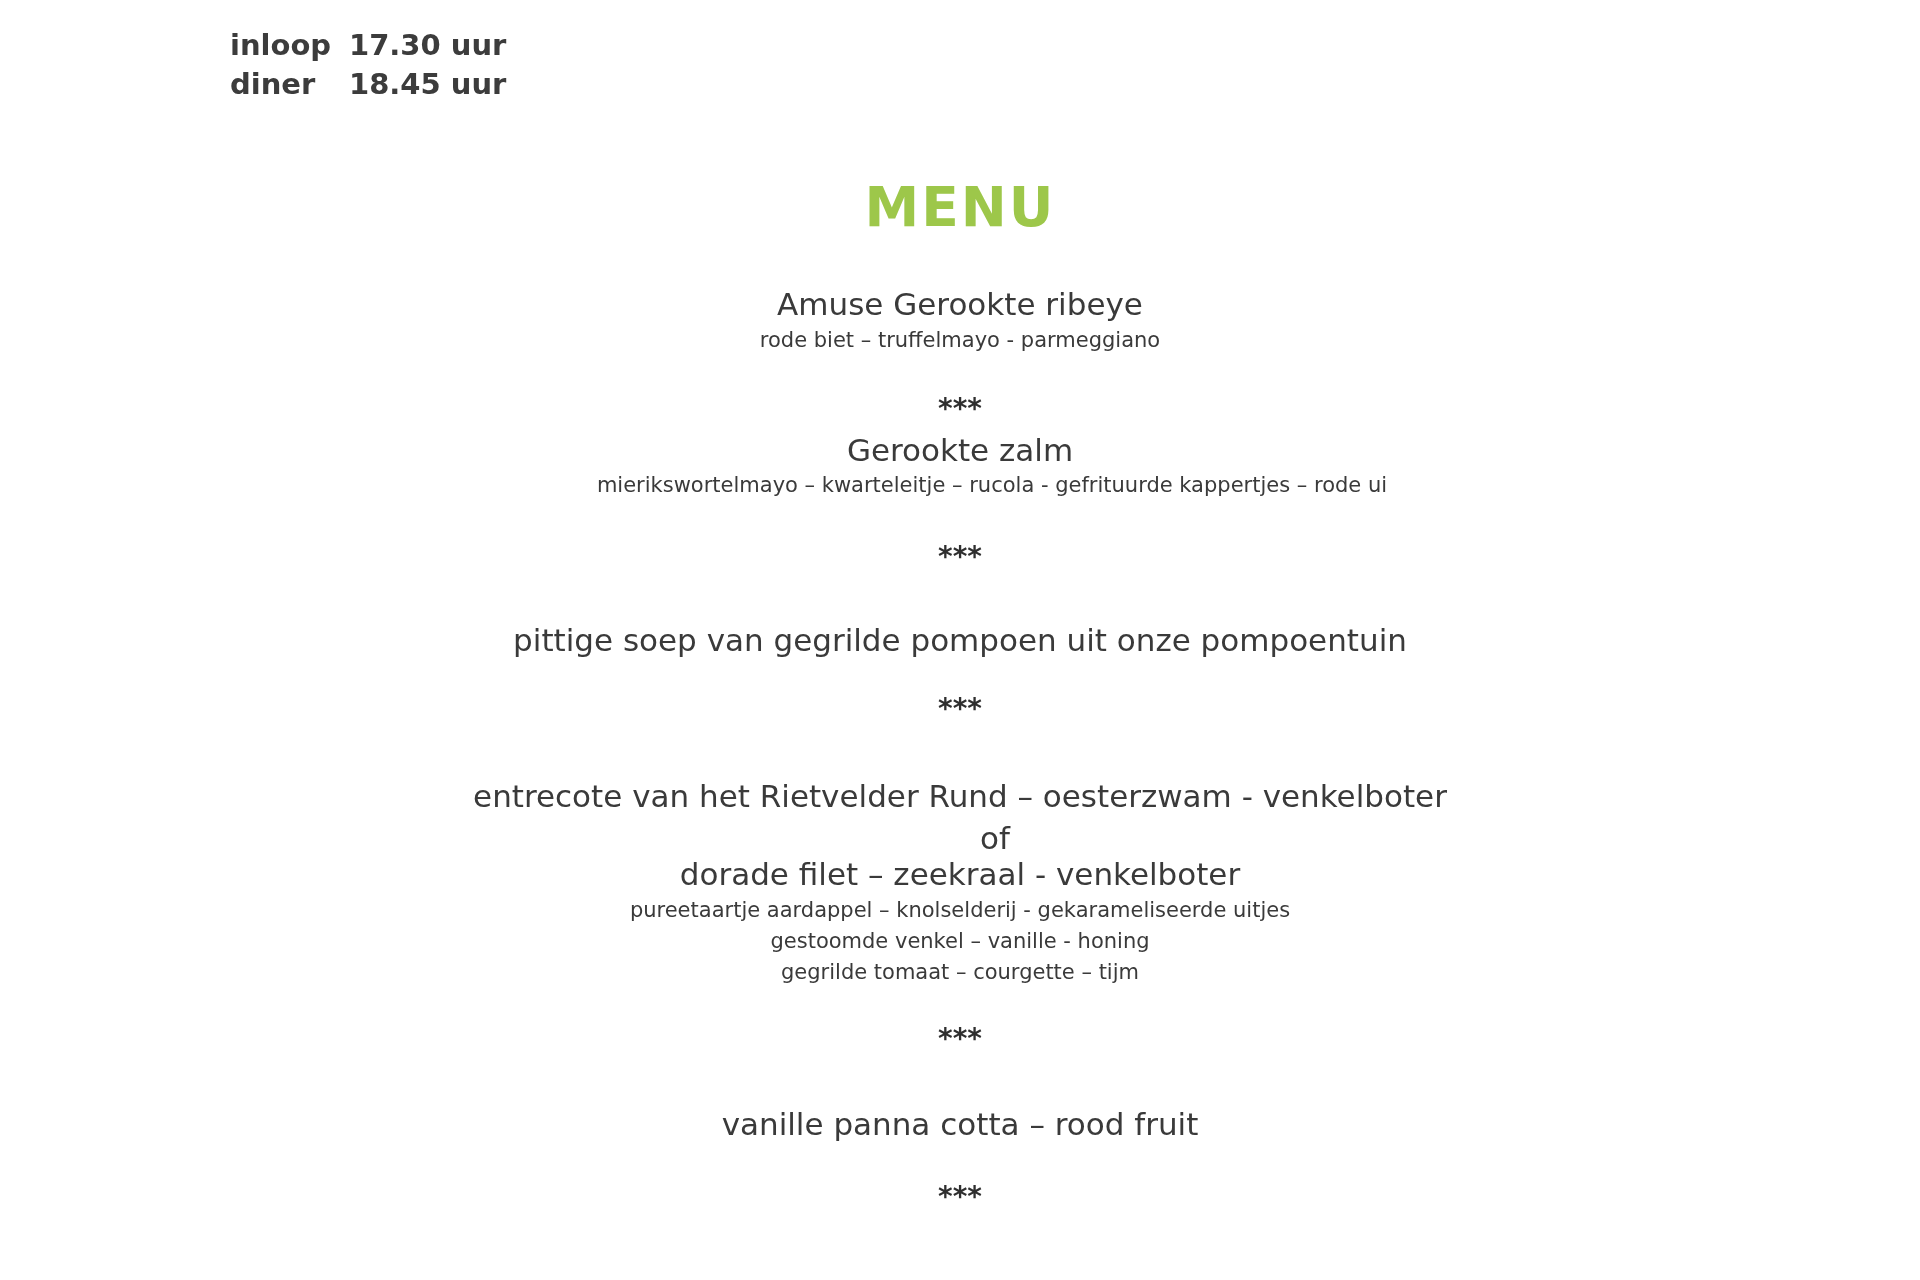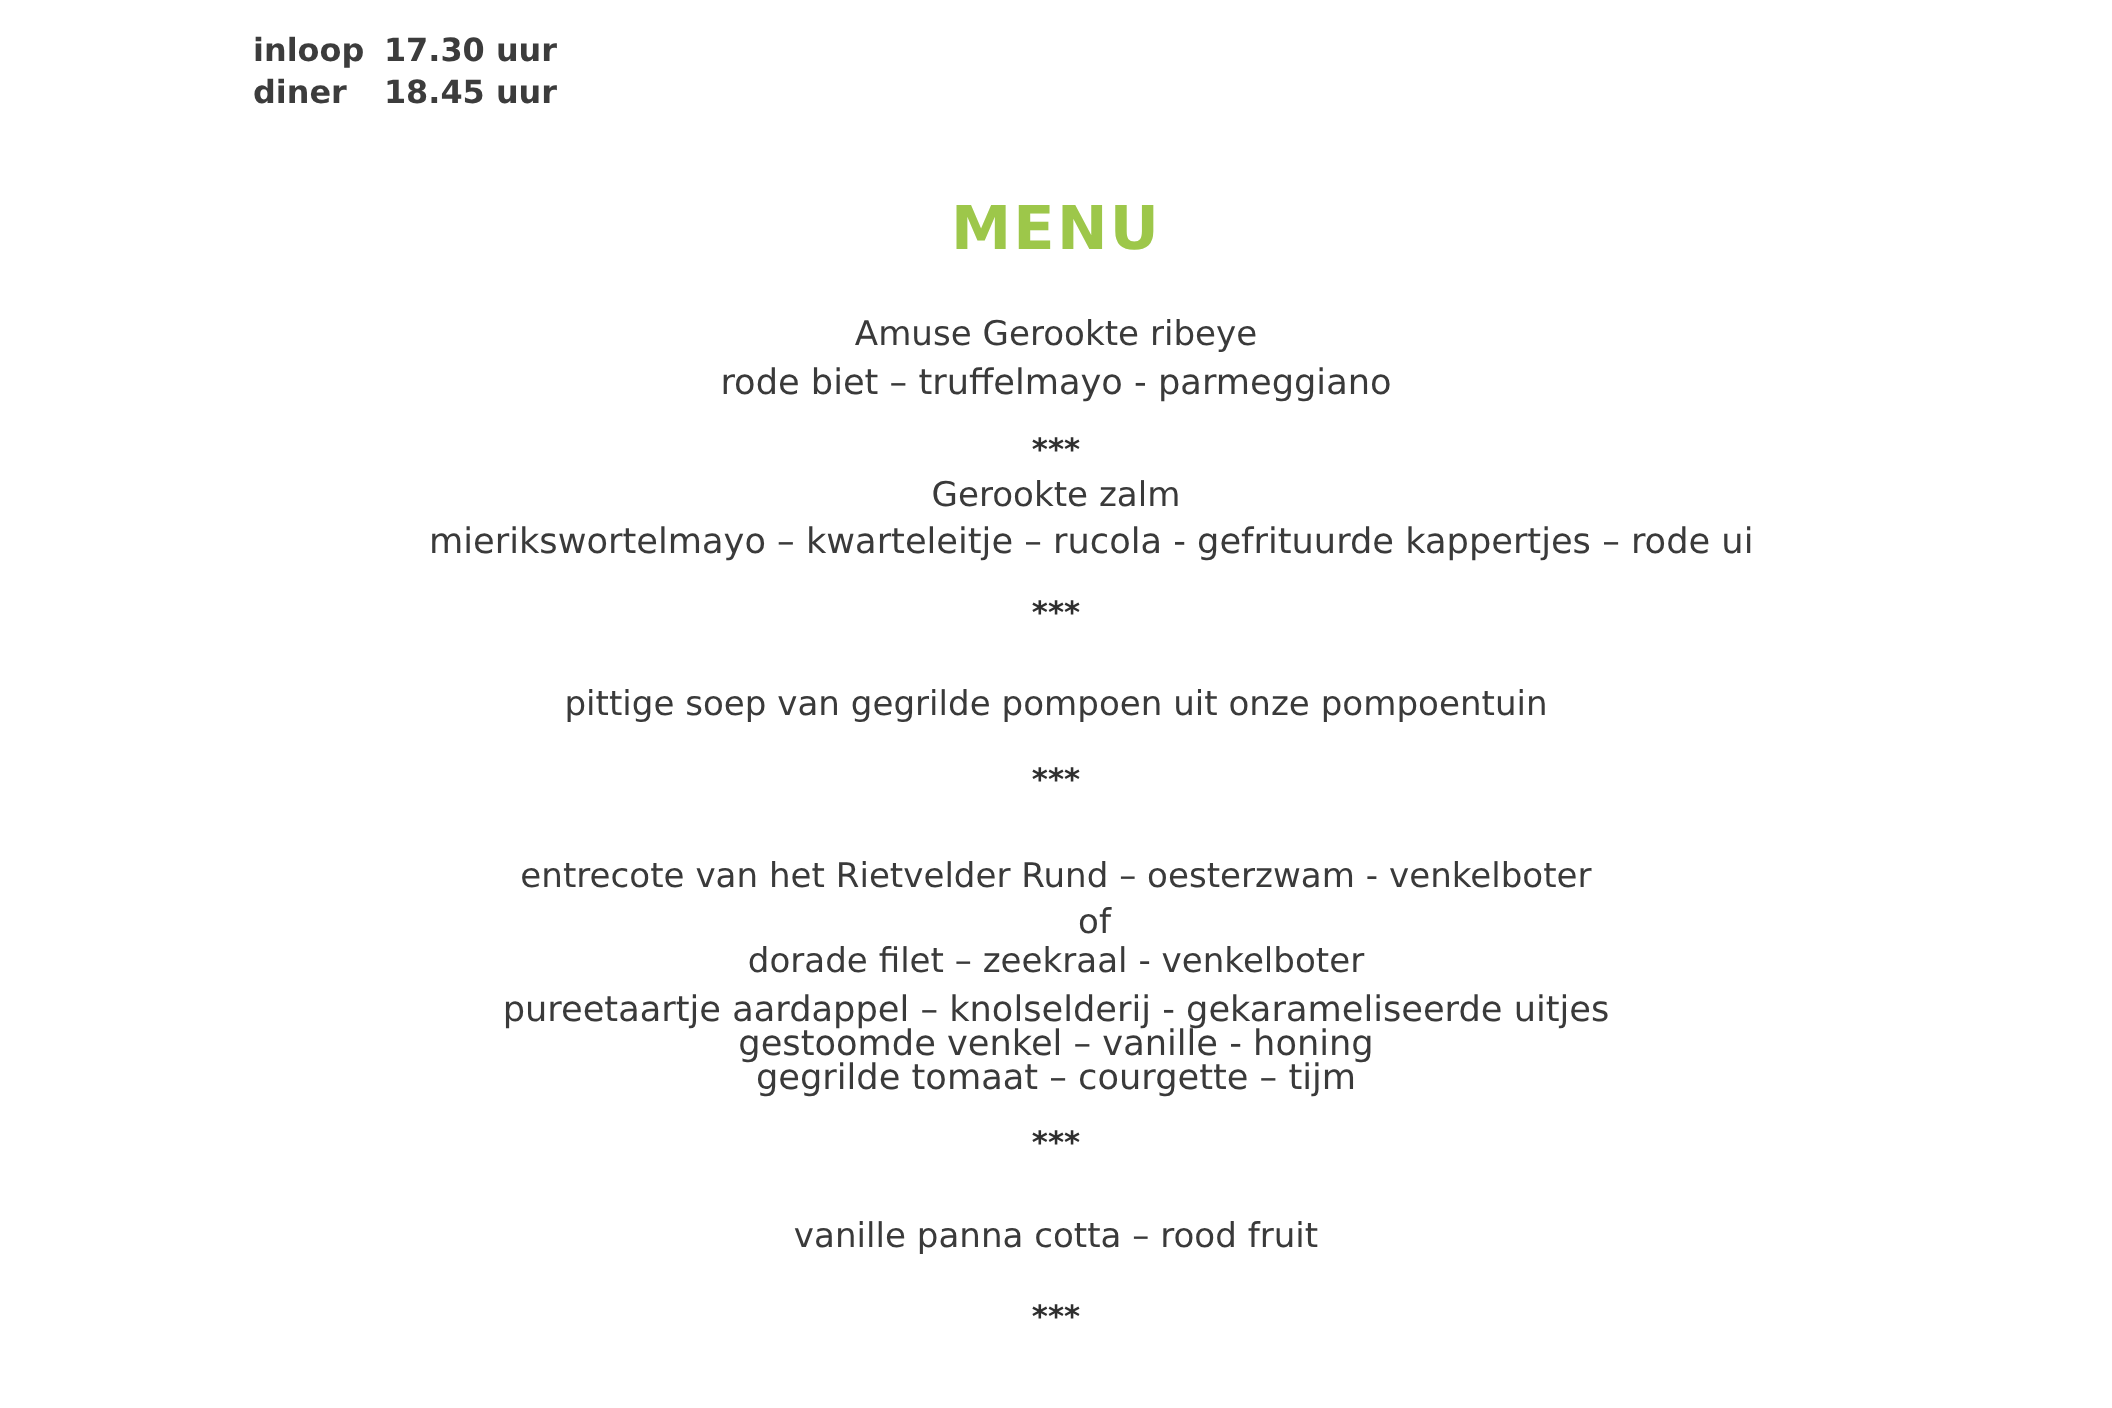--- a/index.html
+++ b/index.html
@@ -46,21 +46,21 @@
     line-height: 1;
     font-weight: bold;
     letter-spacing: 2px;
     color: #9dc74a;
   }
   .course-name {
     font-size: 31px;
     line-height: 1.2;
   }
   .course-detail {
-    font-size: 32px;
+    font-size: 21px;
     line-height: 1.2;
   }
   .separator {
     font-size: 28px;
     font-weight: bold;
     line-height: 1.2;
     color: #2f2f2f;
   }
   .t-amuse-name      { top: 286px; }
   .t-amuse-detail    { top: 328px; }

